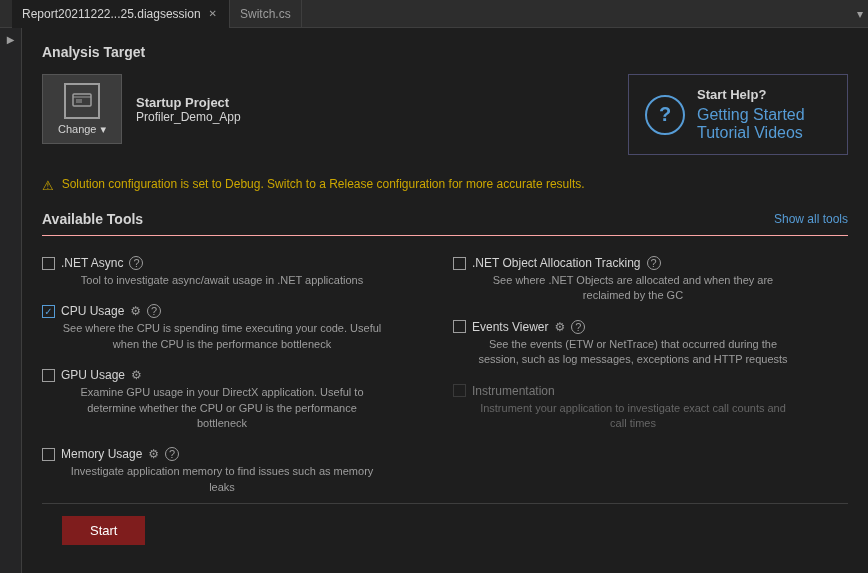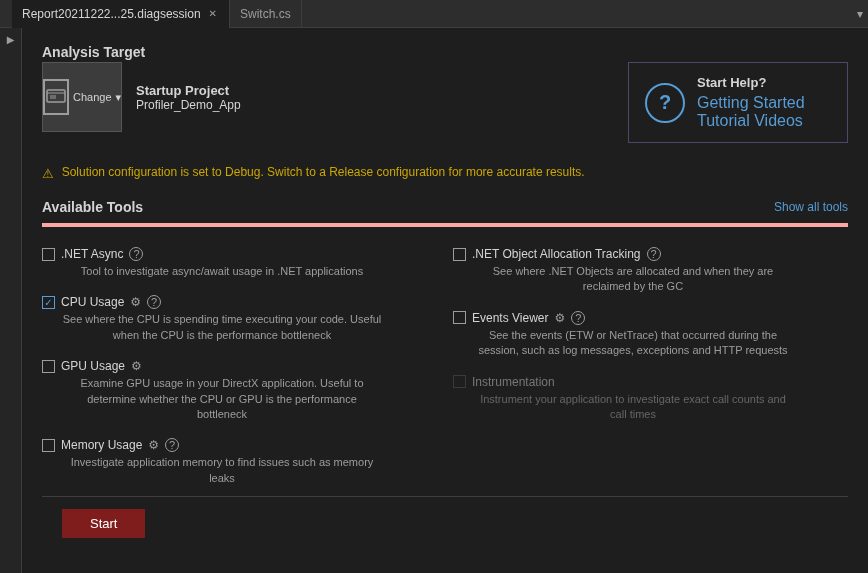--- a/index.html
+++ b/index.html
@@ -79,42 +79,42 @@
       background: #1e1e1e;
       overflow-y: auto;
       padding: 16px 20px;
     }
 
     
     .section-title {
       font-size: 14px;
       font-weight: 600;
       color: #d4d4d4;
-      margin-bottom: 2px;
+      margin-bottom: 14px;
     }
 
     .target-row {
       display: flex;
       align-items: flex-start;
       justify-content: space-between;
       margin-bottom: 14px;
     }
     .target-left {
       display: flex;
       align-items: center;
       gap: 14px;
     }
     .change-target-btn {
       background: #3c3c3c;
       border: 1px solid #555;
       color: #d4d4d4;
       width: 80px;
       height: 70px;
       display: flex;
-      flex-direction: row;
+      flex-direction: column;
       align-items: center;
       justify-content: center;
       cursor: pointer;
       gap: 4px;
       font-size: 11px;
     }
     .change-target-btn .icon-placeholder {
       width: 36px;
       height: 36px;
       border: 2px solid #9d9d9d;
@@ -195,21 +195,21 @@
       flex-shrink: 0;
       margin-top: 1px;
     }
 
     
     .tools-header {
       display: flex;
       align-items: center;
       justify-content: space-between;
       margin-bottom: 14px;
-      border-bottom: 4px solid #fca5a5;
+      border-bottom: 1px solid #fca5a5;
       padding-bottom: 8px;
     }
     .show-all-link {
       color: #569cd6;
       cursor: pointer;
       font-size: 12px;
     }
 
     
     .tools-grid {

